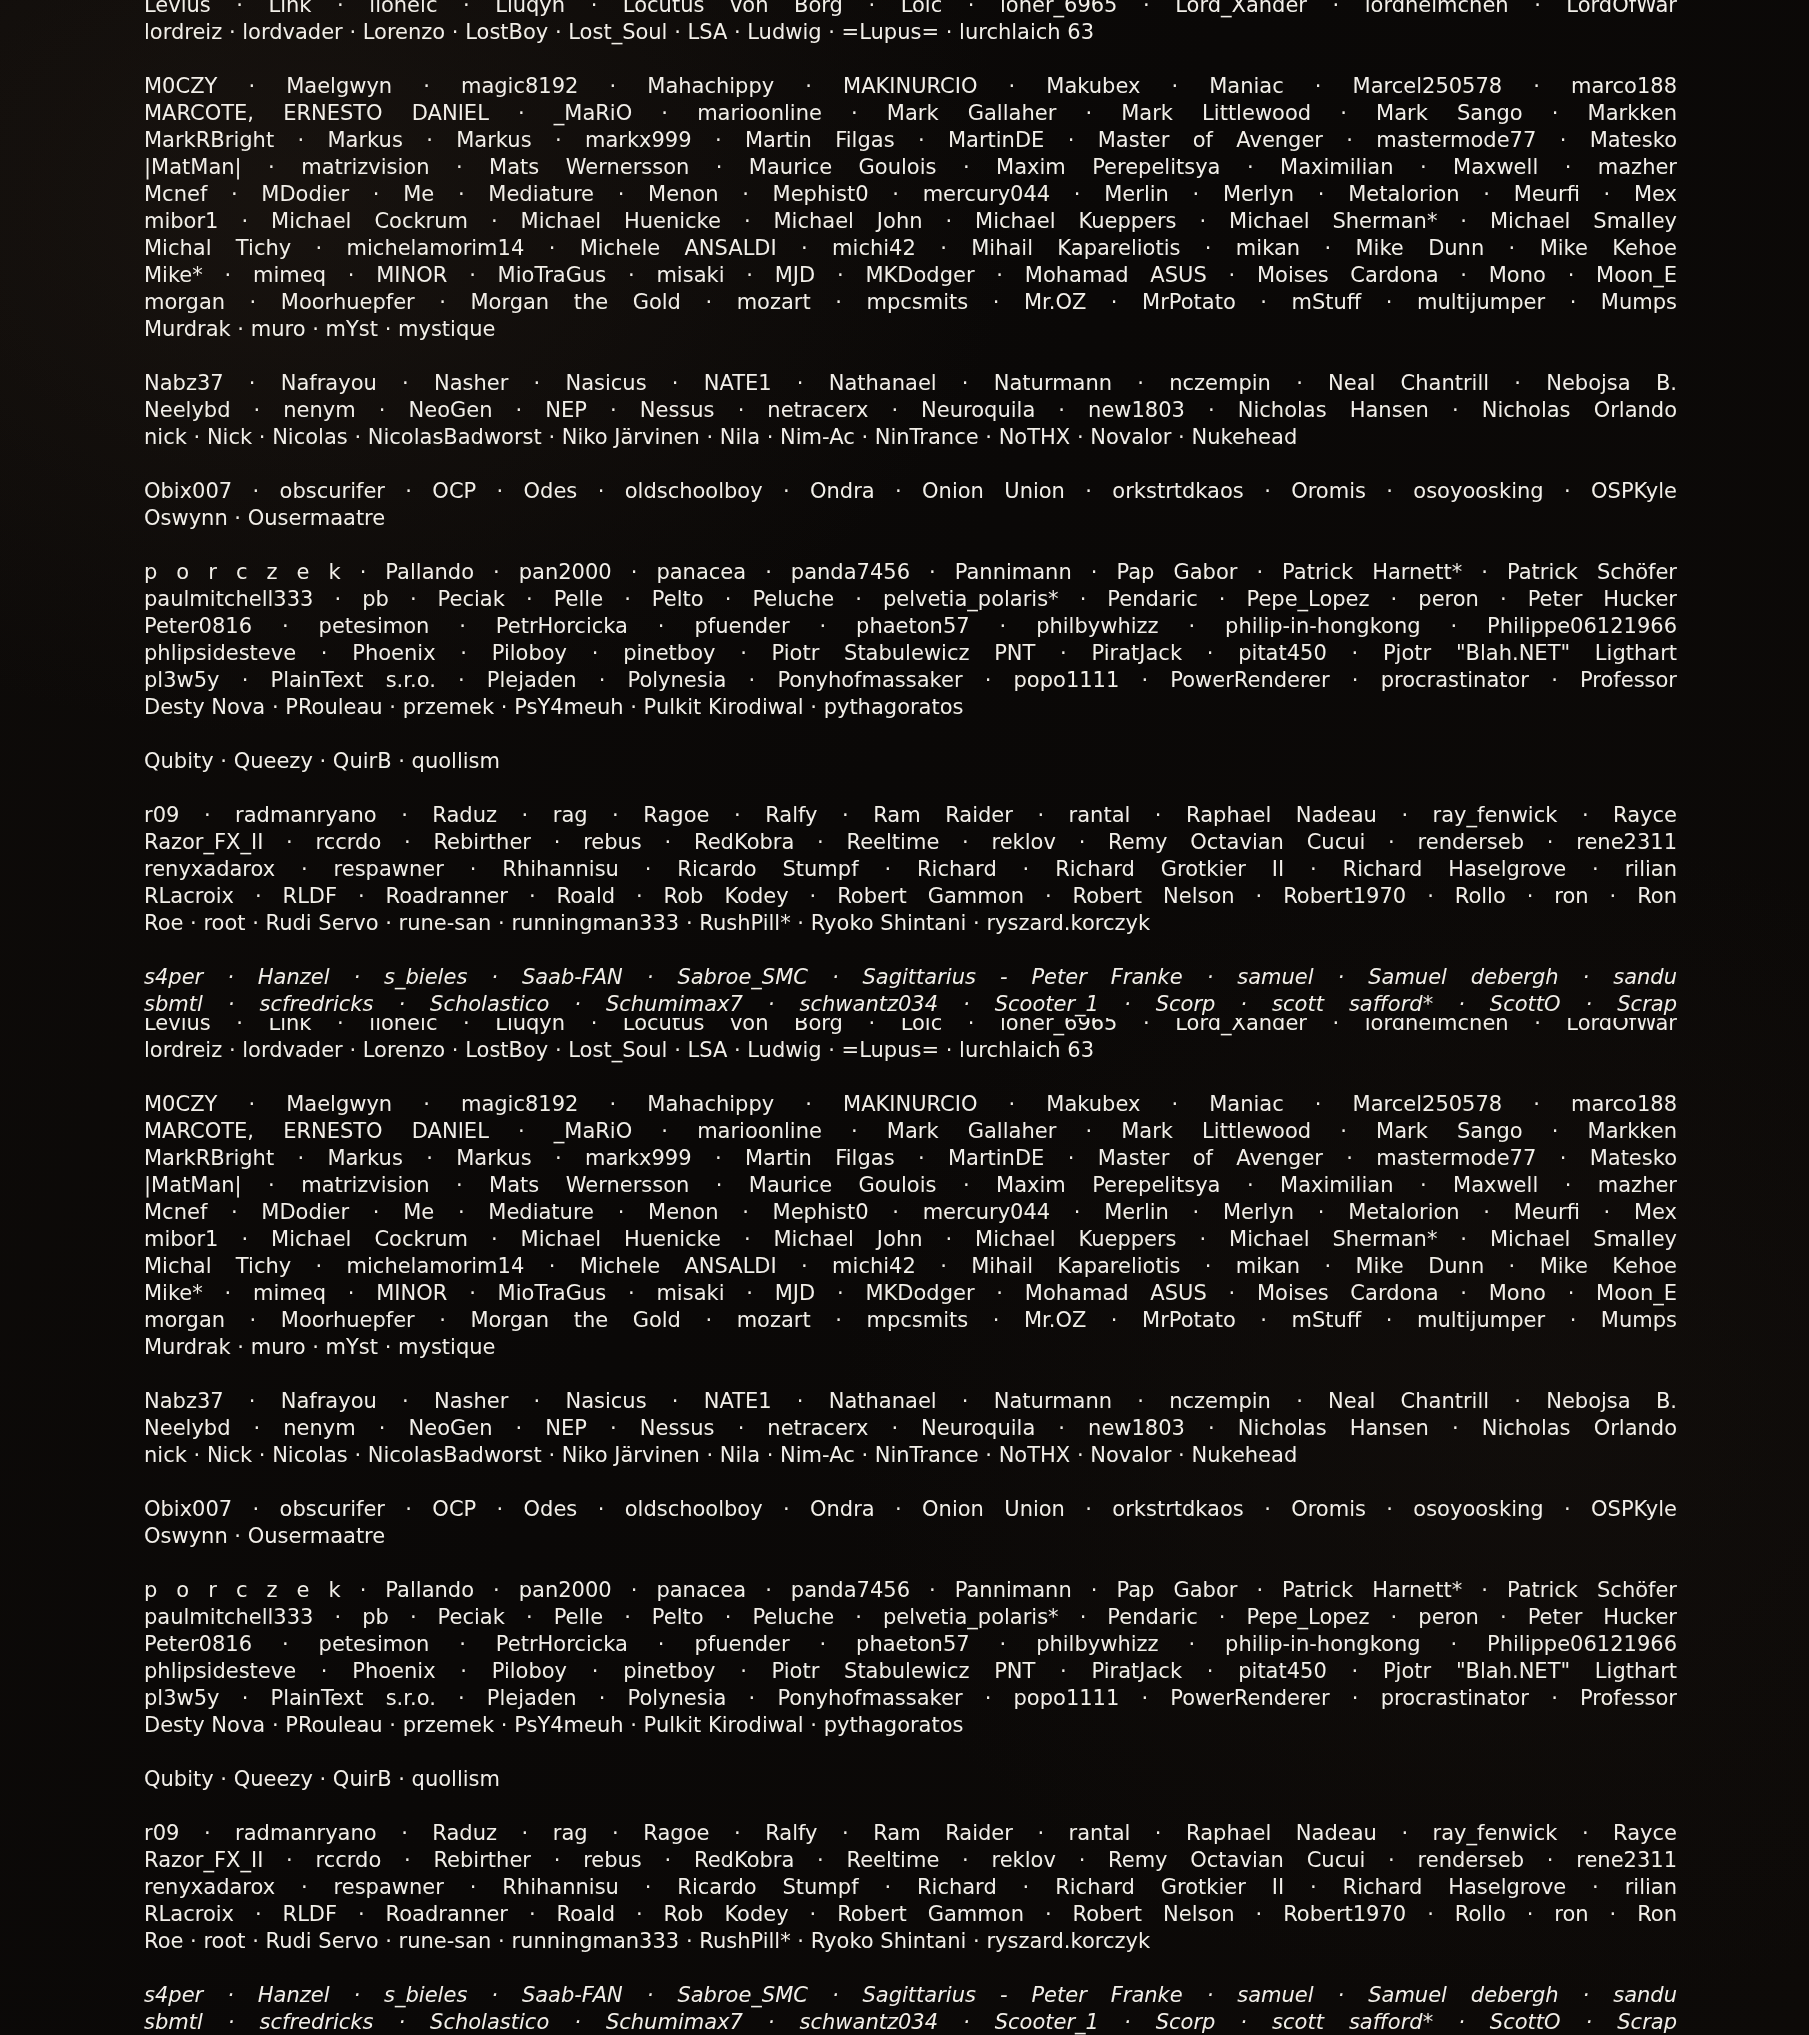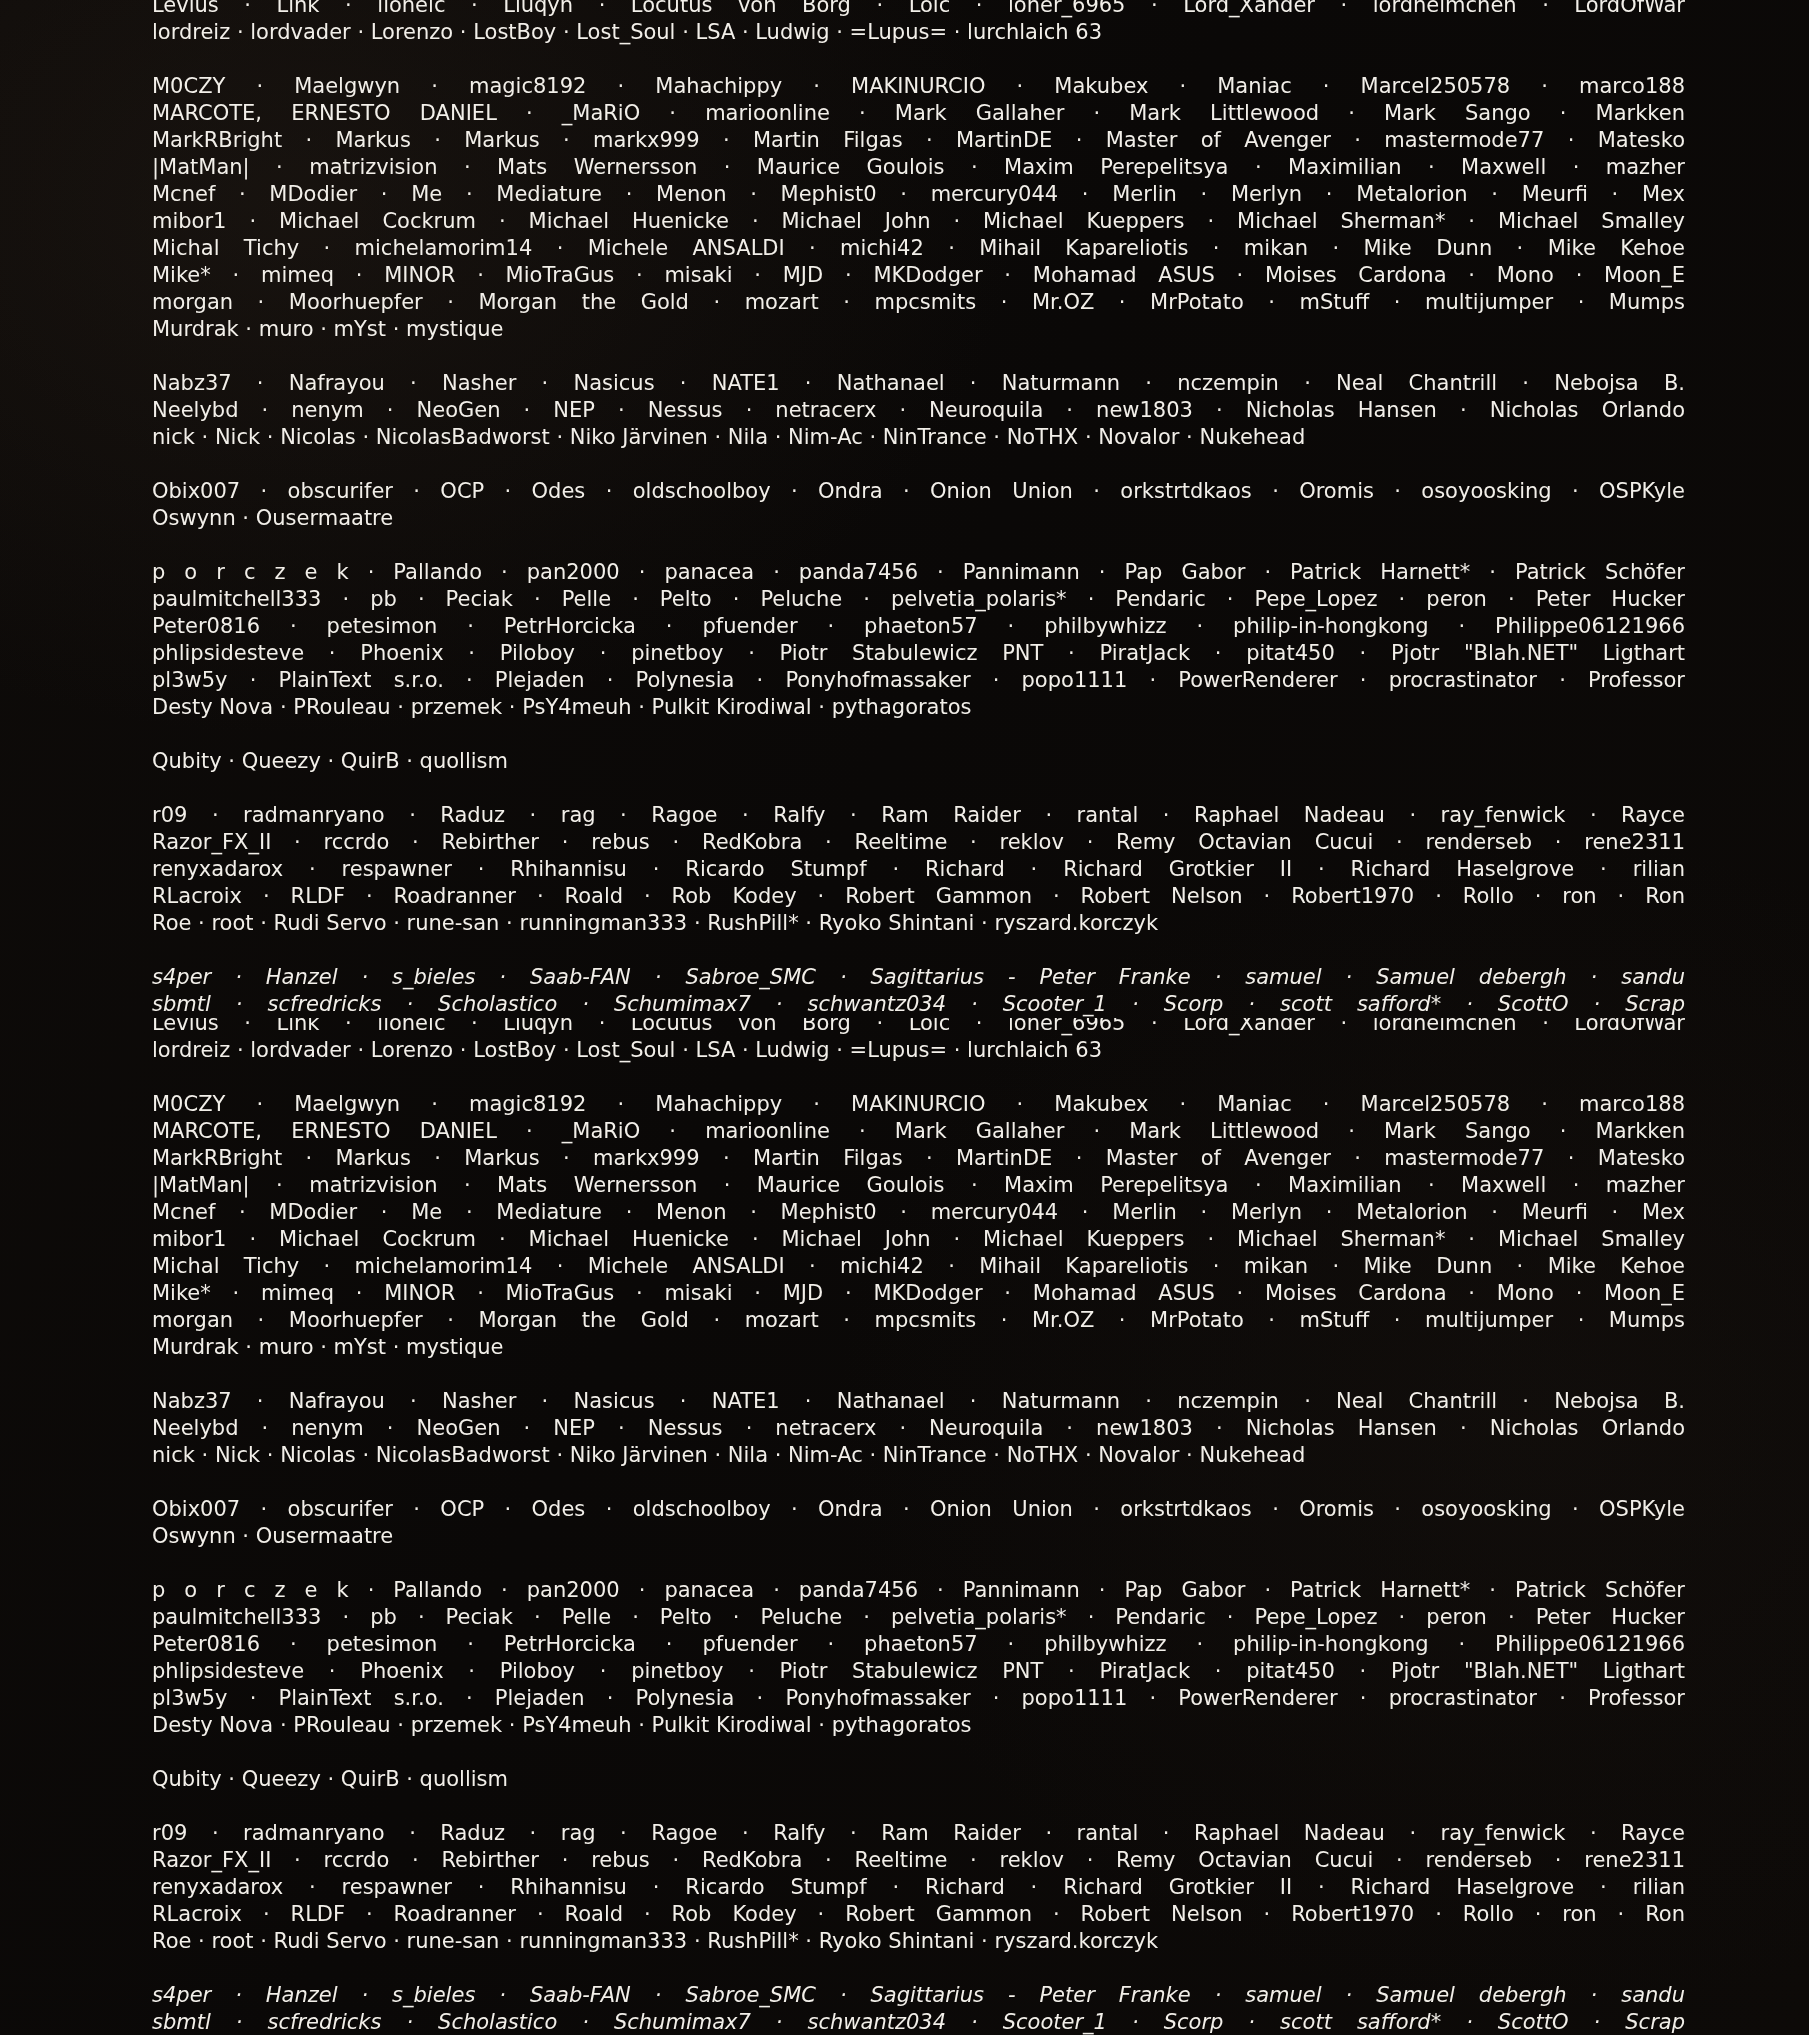--- a/index.html
+++ b/index.html
@@ -12,21 +12,21 @@
     position:relative;
     width:1809px; height:2035px;
     overflow:hidden;
     background:
       radial-gradient(ellipse 1176px 859px at 16% 10%, rgba(48,38,30,0.30), rgba(0,0,0,0) 62%),
       radial-gradient(ellipse 1085px 905px at 85% 70%, rgba(34,27,22,0.22), rgba(0,0,0,0) 65%),
       linear-gradient(115deg, #0e0b09 0%, #0a0807 45%, #0d0a08 100%);
   }
   .tile {
     position:absolute;
-    left:152px;
+    left:144px;
     width:1533px;
     height:1020px;
     overflow:hidden;
   }
   .tile-1 { top:0; }
   .tile-2 { top:1018px; }
   .tile-content { margin-top:-7.7px; }
   .para { margin-bottom:27px; }
   .para:last-child { margin-bottom:0;font-style:italic; }
   .line {

